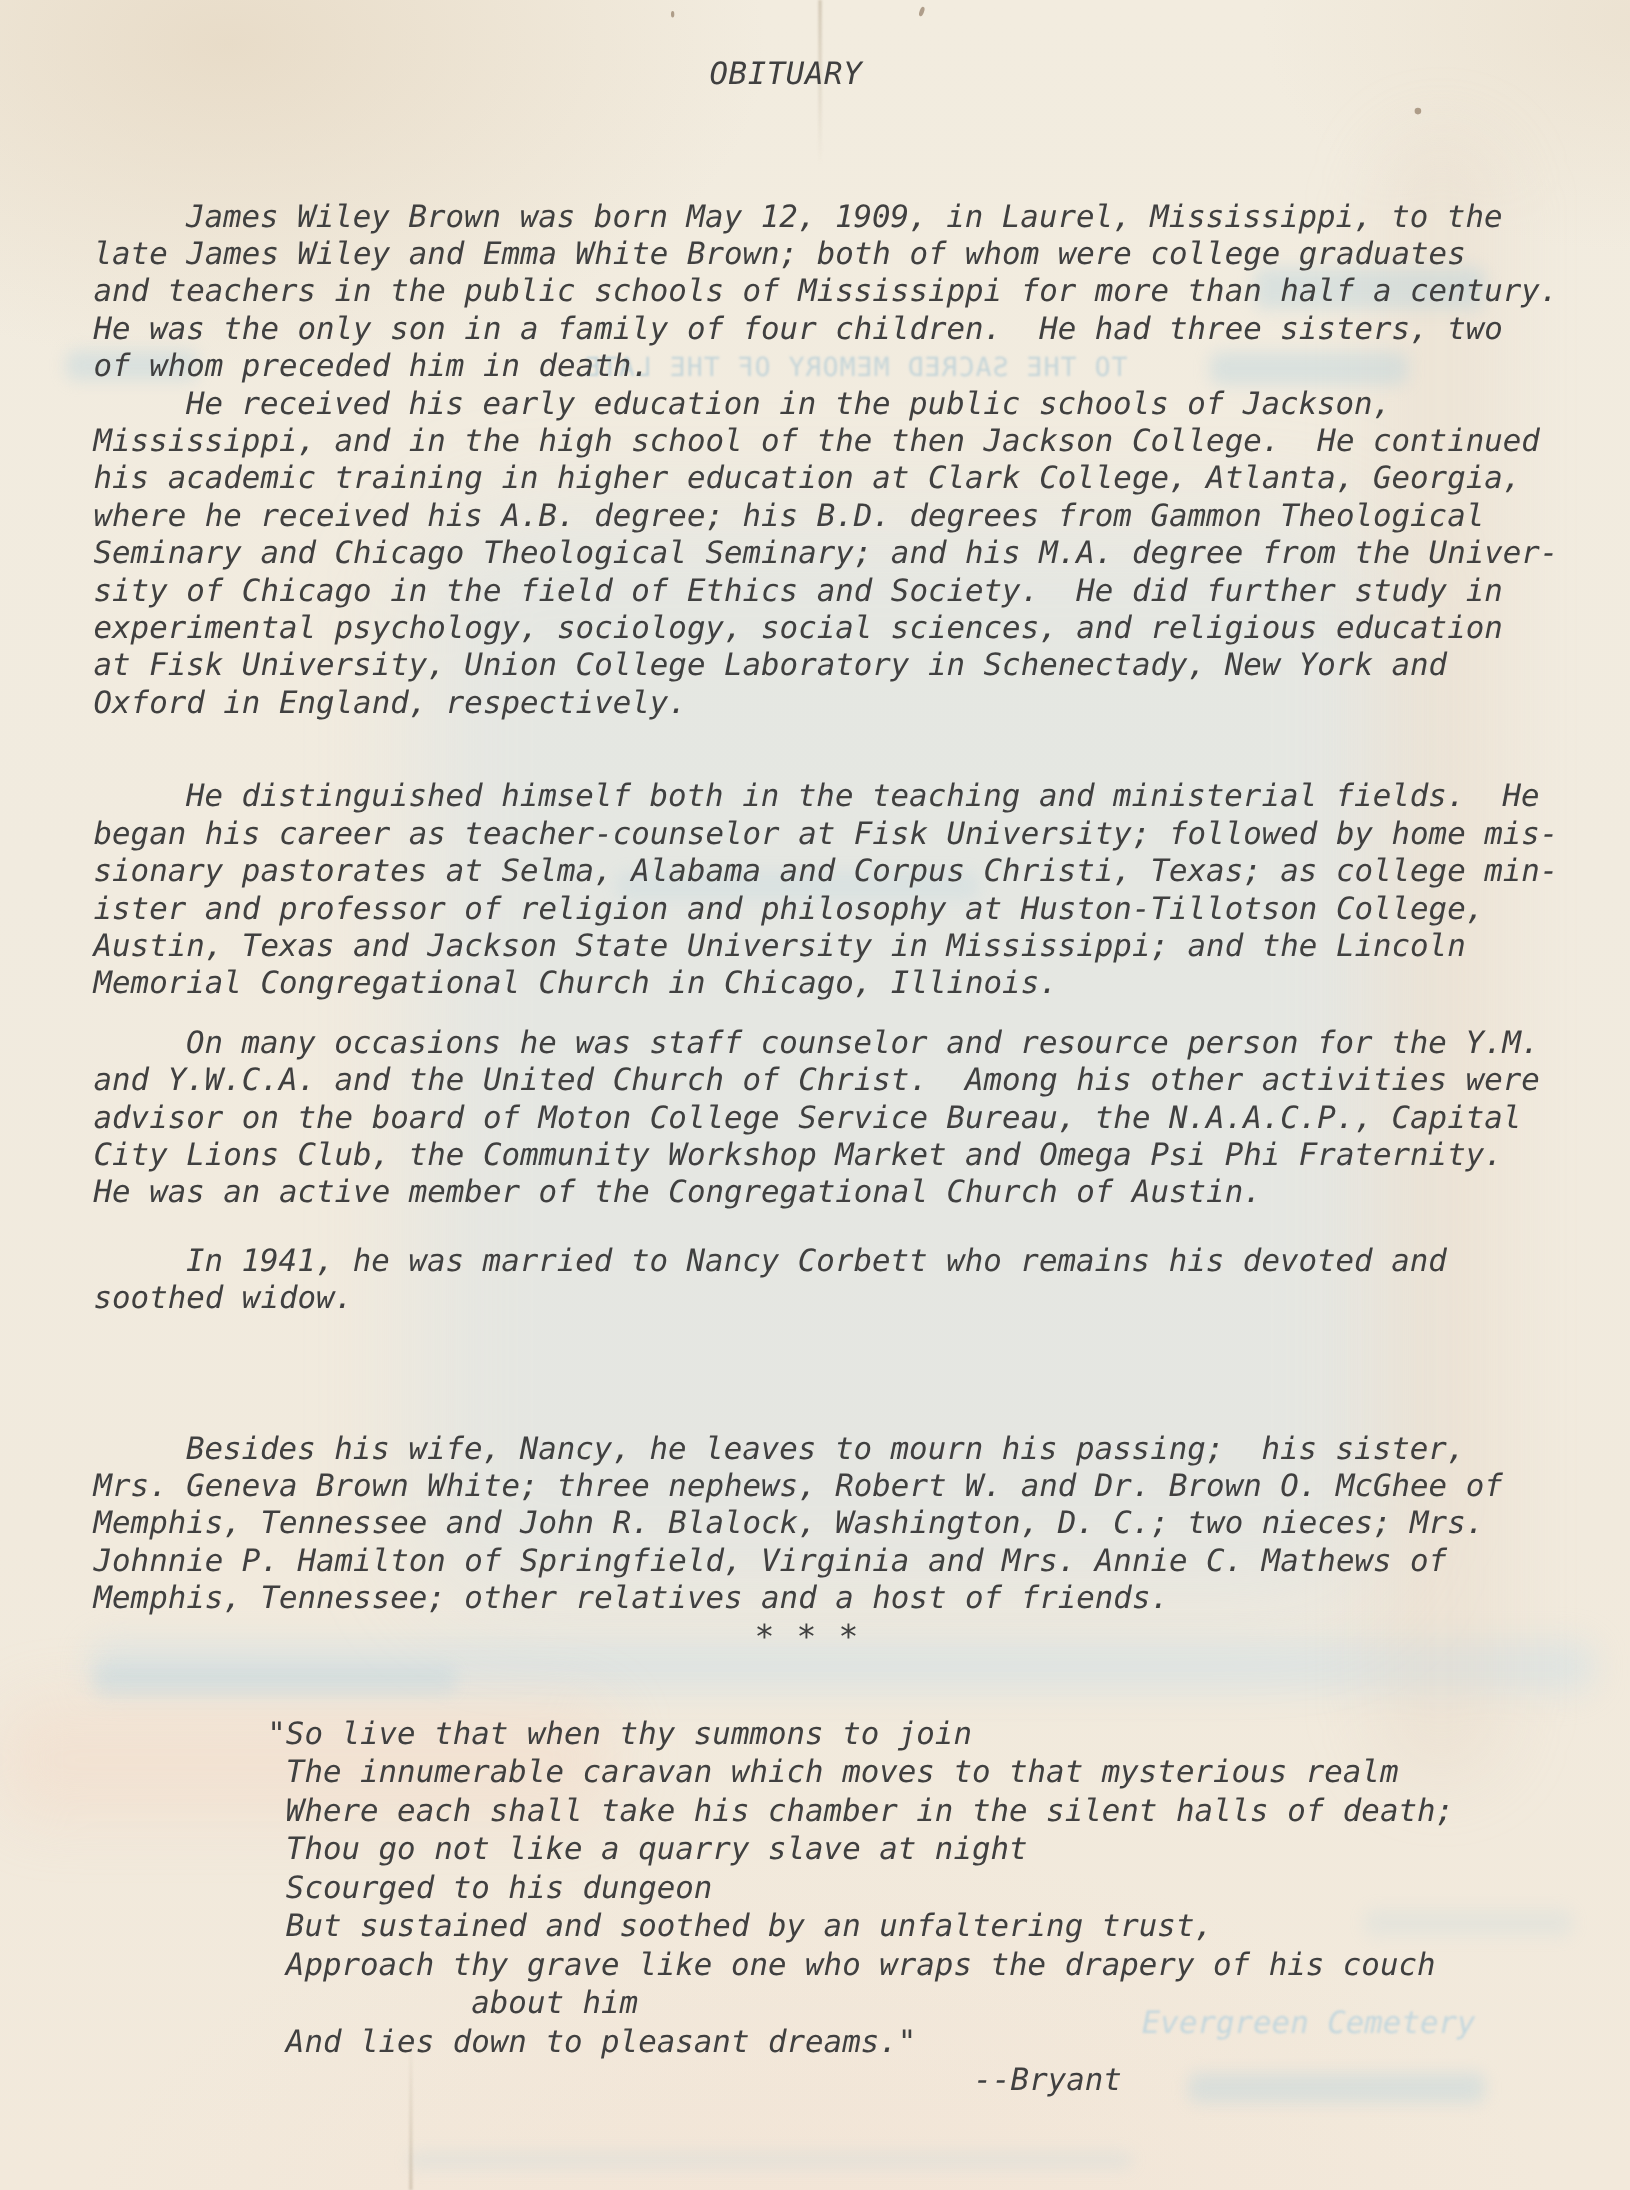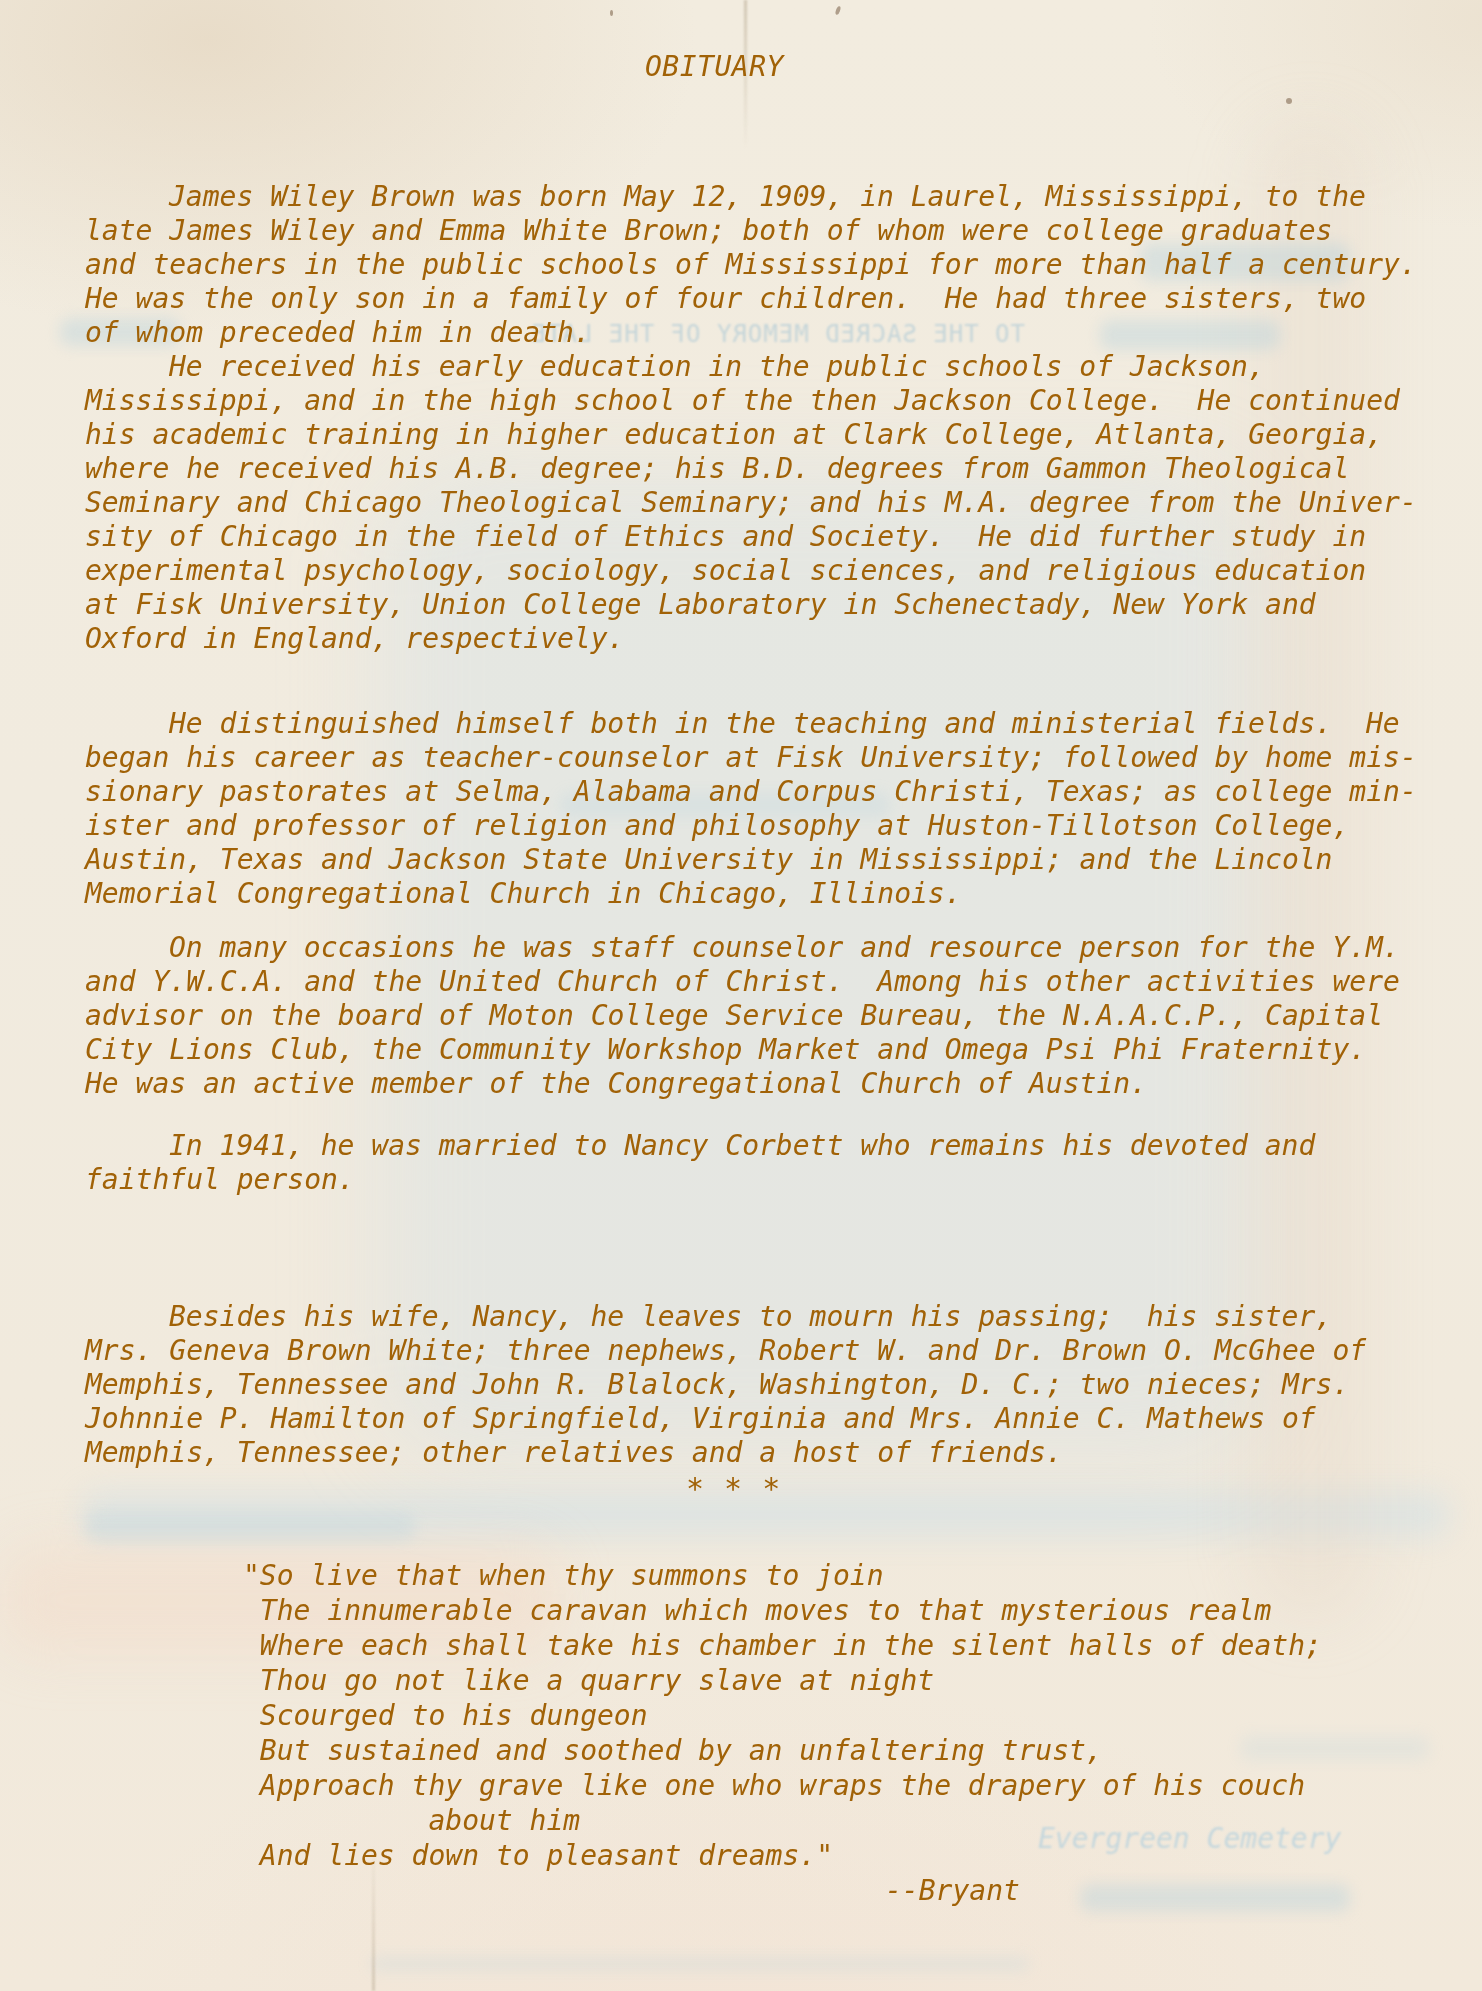--- a/index.html
+++ b/index.html
@@ -34,21 +34,21 @@
   .speck{position:absolute;border-radius:50%;background:rgba(120,95,70,.55);pointer-events:none;}
   .speck-1{left:1286px;top:98px;width:6px;height:6px;}
   .speck-2{left:836px;top:6px;width:4px;height:9px;transform:rotate(20deg);}
   .speck-3{left:610px;top:10px;width:3px;height:6px;}
   
   .ghost{position:absolute;color:#a7c6d5;filter:blur(1.2px);pointer-events:none;}
   .ghost-memorial{left:505px;top:320px;width:520px;font-size:24px;letter-spacing:1px;opacity:.6;transform:scaleX(-1);white-space:nowrap;}
   .ghost-cemetery{left:1038px;top:1822px;font-style:italic;font-size:28px;opacity:.75;white-space:nowrap;color:#b5d1de;}
   
   .typed{
-    position:absolute;color:#a16207;font-style:italic;
+    position:absolute;color:#404040;font-style:italic;
     font-size:28px;line-height:34px;white-space:pre;
   }
   .title{left:645px;top:50px;font-size:28px;letter-spacing:.5px;}
   .para{left:85px;text-indent:84px;}
   .p1{top:180px;}
   .p2{top:350px;}
   .p3{top:707px;}
   .p4{top:931px;font-style:italic;}
   .p5{top:1129px;}
   .p6{top:1229px;}
@@ -108,21 +108,21 @@
 Austin, Texas and Jackson State University in Mississippi; and the Lincoln
 Memorial Congregational Church in Chicago, Illinois.</div>
 
   <div class="typed para p4">On many occasions he was staff counselor and resource person for the Y.M.
 and Y.W.C.A. and the United Church of Christ.  Among his other activities were
 advisor on the board of Moton College Service Bureau, the N.A.A.C.P., Capital
 City Lions Club, the Community Workshop Market and Omega Psi Phi Fraternity.
 He was an active member of the Congregational Church of Austin.</div>
 
   <div class="typed para p5">In 1941, he was married to Nancy Corbett who remains his devoted and
-faithful person.</div>
+soothed widow.</div>
 
 
   <div class="typed para p7">Besides his wife, Nancy, he leaves to mourn his passing;  his sister,
 Mrs. Geneva Brown White; three nephews, Robert W. and Dr. Brown O. McGhee of
 Memphis, Tennessee and John R. Blalock, Washington, D. C.; two nieces; Mrs.
 Johnnie P. Hamilton of Springfield, Virginia and Mrs. Annie C. Mathews of
 Memphis, Tennessee; other relatives and a host of friends.</div>
 
   <div class="typed stars">* * *</div>
 

